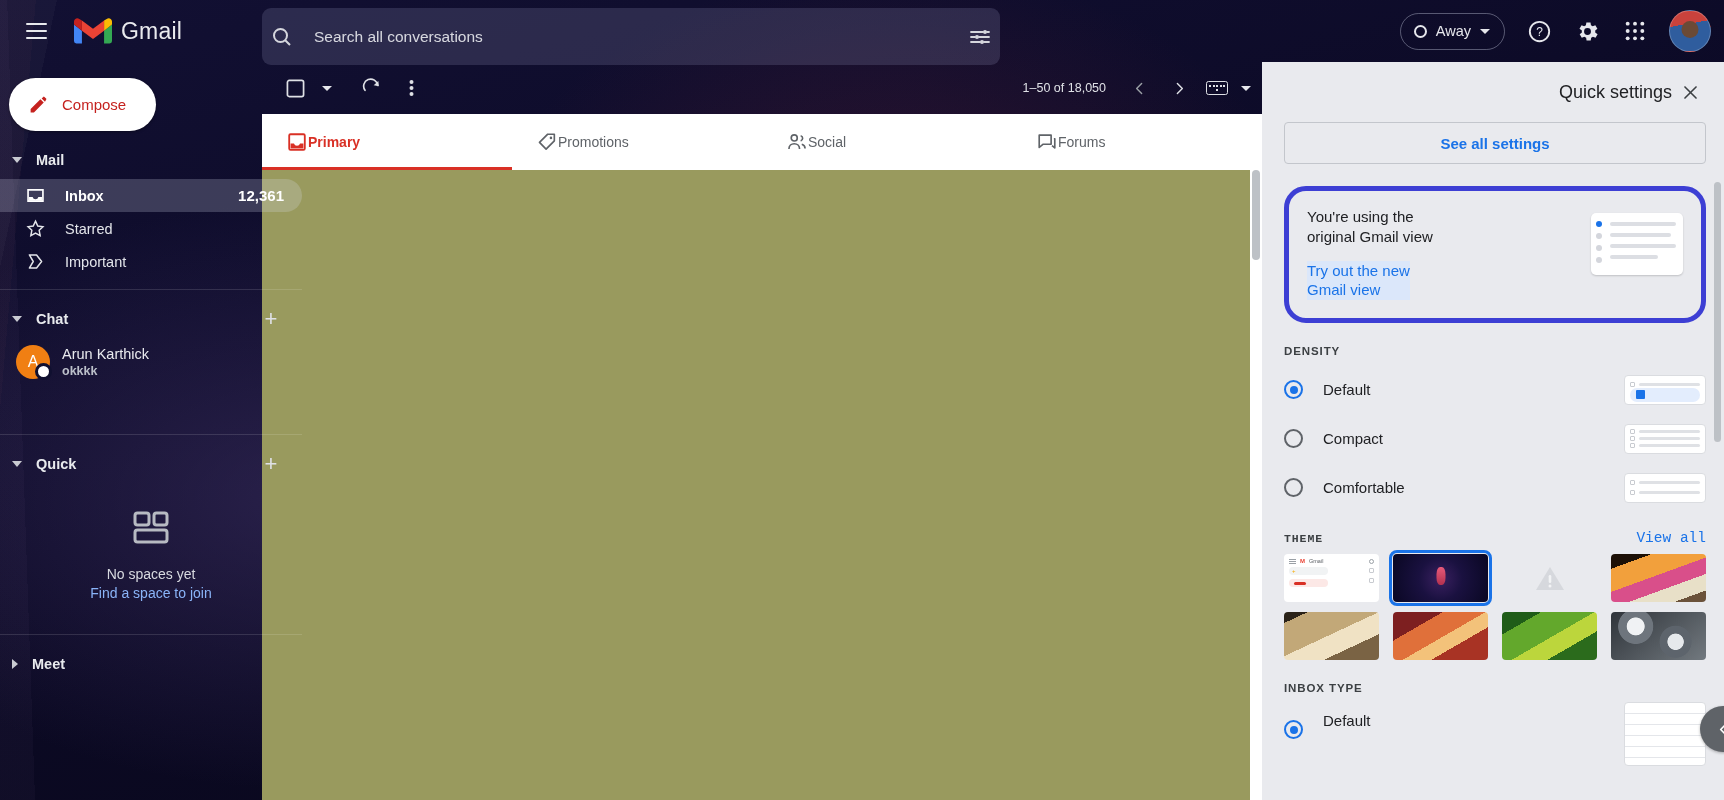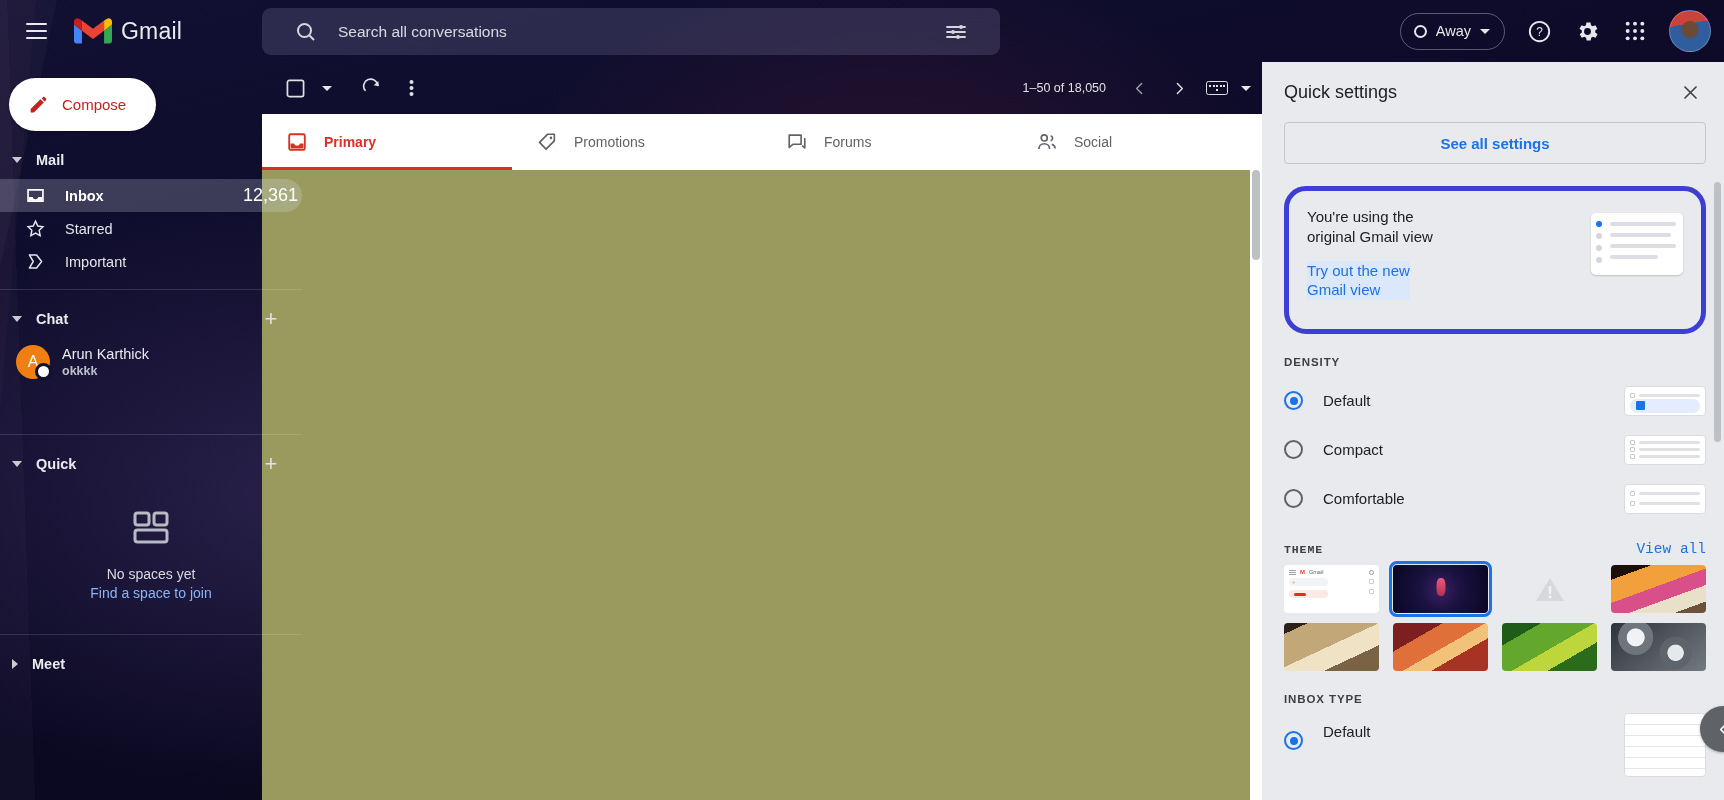--- a/index.html
+++ b/index.html
@@ -43,25 +43,25 @@
     display: flex; flex-direction: column; justify-content: center;
     align-items: center; gap: 5px; border-radius: 50%; cursor: pointer;
   }
   .hamburger span { display:block; width: 21px; height: 2px; background: #e8eaed; border-radius: 2px; }
 
   .brand { display: flex; align-items: center; gap: 9px; margin-left: 14px; cursor: pointer; }
   .brand-text { color: #e9eaee; font-size: 23px; letter-spacing: .2px; }
 
   .search-wrap {
     position: absolute; left: 262px; top: 8px;
-    width: 738px; height: 47px;
+    width: 738px; height: 57px;
     background: rgba(132,135,170,.24);
     border-radius: 9px;
     display: flex; align-items: center;
-    padding: 0 32px;
+    padding: 0 8px;
     cursor: text;
   }
   .search-icon { width: 24px; height: 24px; flex: 0 0 auto; margin-right: 20px; opacity: .92; }
   .search-input {
     flex: 1 1 auto; border: 0; background: transparent; outline: none;
     color: #e4e5ea; font-size: 15.5px; font-family: inherit;
   }
   .search-input::placeholder { color: #e0e1e7; opacity: .95; }
   .filter-icon { width: 24px; height: 24px; opacity: .92; cursor: pointer; flex: 0 0 auto; }
 
@@ -125,21 +125,21 @@
   }
 
   .nav-item {
     display: flex; align-items: center; height: 33px;
     border-radius: 0 17px 17px 0; margin-right: 0;
     padding-left: 25px; color: #e3e5ea; font-size: 14.5px; cursor: pointer;
     position: relative;
   }
   .nav-item.active { background: rgba(225,228,245,.22); font-weight: bold; color: #fff; }
   .nav-ico { width: 21px; height: 21px; margin-right: 19px; flex: 0 0 auto; }
-  .nav-count { position: absolute; right: 4px; font-size: 18px; font-weight: normal; }
+  .nav-count { position: absolute; right: 18px; font-size: 15px; font-weight: bold; }
 
   .divider { height: 1px; background: rgba(255,255,255,.13); margin: 11px 0 0 0; }
 
   .chat-row { display: flex; align-items: center; padding: 7px 0 7px 16px; cursor: pointer; }
   .chat-av {
     width: 34px; height: 34px; border-radius: 50%; background: #f07f13;
     color: #fff; display: flex; align-items: center; justify-content: center;
     font-size: 16px; margin-right: 12px; position: relative; flex: 0 0 auto;
   }
   .chat-av::after {
@@ -176,21 +176,21 @@
   }
   .kbd-box i { width: 2px; height: 2px; background: #dfe1e6; display: block; }
 
   
   .content-pane {
     position: absolute; left: 262px; top: 114px; width: 1000px; bottom: 0;
     background: #fff; z-index: 10;
   }
   .tabs { display: flex; height: 56px; background: #fff; }
   .tab {
-    flex: 1 1 0; display: flex; align-items: center; gap: 16px;
+    flex: 1 1 0; display: flex; align-items: center; gap: 0;
     padding-left: 24px; cursor: pointer; position: relative;
     color: #5f6368; font-size: 14px;
   }
   .tab.active { color: #d93025; font-weight: bold; }
   .tab.active::after {
     content:""; position: absolute; left: 0; right: 0; bottom: 0; height: 3px; background: #d93025;
   }
   .tab-ico { width: 22px; height: 22px; flex: 0 0 auto; }
   .mail-body { position: absolute; top: 56px; left: 0; right: 12px; bottom: 0; background: #999a5e; }
   .pane-scroll {
@@ -200,39 +200,39 @@
     position: absolute; top: 0; left: 2px; width: 8px; height: 90px;
     background: #bdc1c6; border-radius: 5px;
   }
 
   
   .qs {
     position: absolute; right: 0; top: 62px; bottom: 0; width: 462px;
     background: #e9eaee; z-index: 25; overflow: hidden;
   }
   .qs-head {
-    display: flex; align-items: center; height: 60px; padding: 0 16px 0 22px;
+    display: flex; align-items: center; height: 60px; padding: 0 16px 0 22px; text-align: right;
   }
   .qs-title { font-size: 18px; color: #202124; flex: 1 1 auto; }
   .qs-close {
     width: 36px; height: 36px; border-radius: 50%; cursor: pointer;
     display: flex; align-items: center; justify-content: center;
   }
   .qs-body { position: absolute; top: 60px; left: 0; right: 0; bottom: 0; padding: 0 18px 0 22px; }
 
   .see-all {
     height: 42px; border: 1px solid #c3c6cc; border-radius: 4px;
     display: flex; align-items: center; justify-content: center;
     color: #1a73e8; font-size: 15px; font-weight: bold; cursor: pointer;
     background: transparent; margin-bottom: 22px;
   }
 
   .promo-card {
     border: 5px solid #3d3fd4; border-radius: 22px;
-    padding: 16px 18px 29px 18px; display: flex; gap: 10px; align-items: flex-start;
+    padding: 16px 18px 18px 18px; display: flex; gap: 10px; align-items: flex-start;
     margin-bottom: 22px; background: transparent;
   }
   .promo-txt { flex: 1 1 auto; }
   .promo-line { color: #202124; font-size: 15px; line-height: 1.32; }
   .promo-link {
     color: #1a73e8; font-size: 15px; line-height: 1.32; margin-top: 14px;
     display: inline-block; background: #dbe7fa; cursor: pointer;
   }
   .promo-thumb {
     width: 92px; height: 62px; background: #fff; border-radius: 5px;
@@ -566,33 +566,33 @@
       <div class="tab">
         <svg class="tab-ico" viewBox="0 0 24 24">
           <path fill="none" stroke="#5f6368" stroke-width="1.8" stroke-linejoin="round" d="M12.8 3.5H20v7.2L11 19.7 3.8 12.5z"></path>
           <circle cx="16.3" cy="7.5" r="1.4" fill="#5f6368"></circle>
         </svg>
         <span>Promotions</span>
       </div>
 
       <div class="tab">
         <svg class="tab-ico" viewBox="0 0 24 24">
-          <path fill="none" stroke="#5f6368" stroke-width="1.8" stroke-linejoin="round" d="M3.5 4.5h13v10h-9l-4 3.5z"></path>
-          <path fill="none" stroke="#5f6368" stroke-width="1.8" stroke-linejoin="round" d="M19.5 8.5h1v10l-3-2.6"></path>
-        </svg>
-        <span>Forums</span>
-      </div>
-
-      <div class="tab">
-        <svg class="tab-ico" viewBox="0 0 24 24">
           <circle cx="9" cy="7.6" r="3.3" fill="none" stroke="#5f6368" stroke-width="1.8"></circle>
           <path fill="none" stroke="#5f6368" stroke-width="1.8" d="M3.2 19.5c0-3.3 2.6-5.6 5.8-5.6s5.8 2.3 5.8 5.6"></path>
           <path fill="none" stroke="#5f6368" stroke-width="1.8" d="M16 5.2a2.9 2.9 0 010 5.6M17.2 14.4c2.1.5 3.6 2.3 3.6 4.6"></path>
         </svg>
         <span>Social</span>
+      </div>
+
+      <div class="tab">
+        <svg class="tab-ico" viewBox="0 0 24 24">
+          <path fill="none" stroke="#5f6368" stroke-width="1.8" stroke-linejoin="round" d="M3.5 4.5h13v10h-9l-4 3.5z"></path>
+          <path fill="none" stroke="#5f6368" stroke-width="1.8" stroke-linejoin="round" d="M19.5 8.5h1v10l-3-2.6"></path>
+        </svg>
+        <span>Forums</span>
       </div>
     </div>
 
     <div class="mail-body"></div>
 
     <div class="pane-scroll">
       <div class="thumb"></div>
     </div>
   </div>
 

